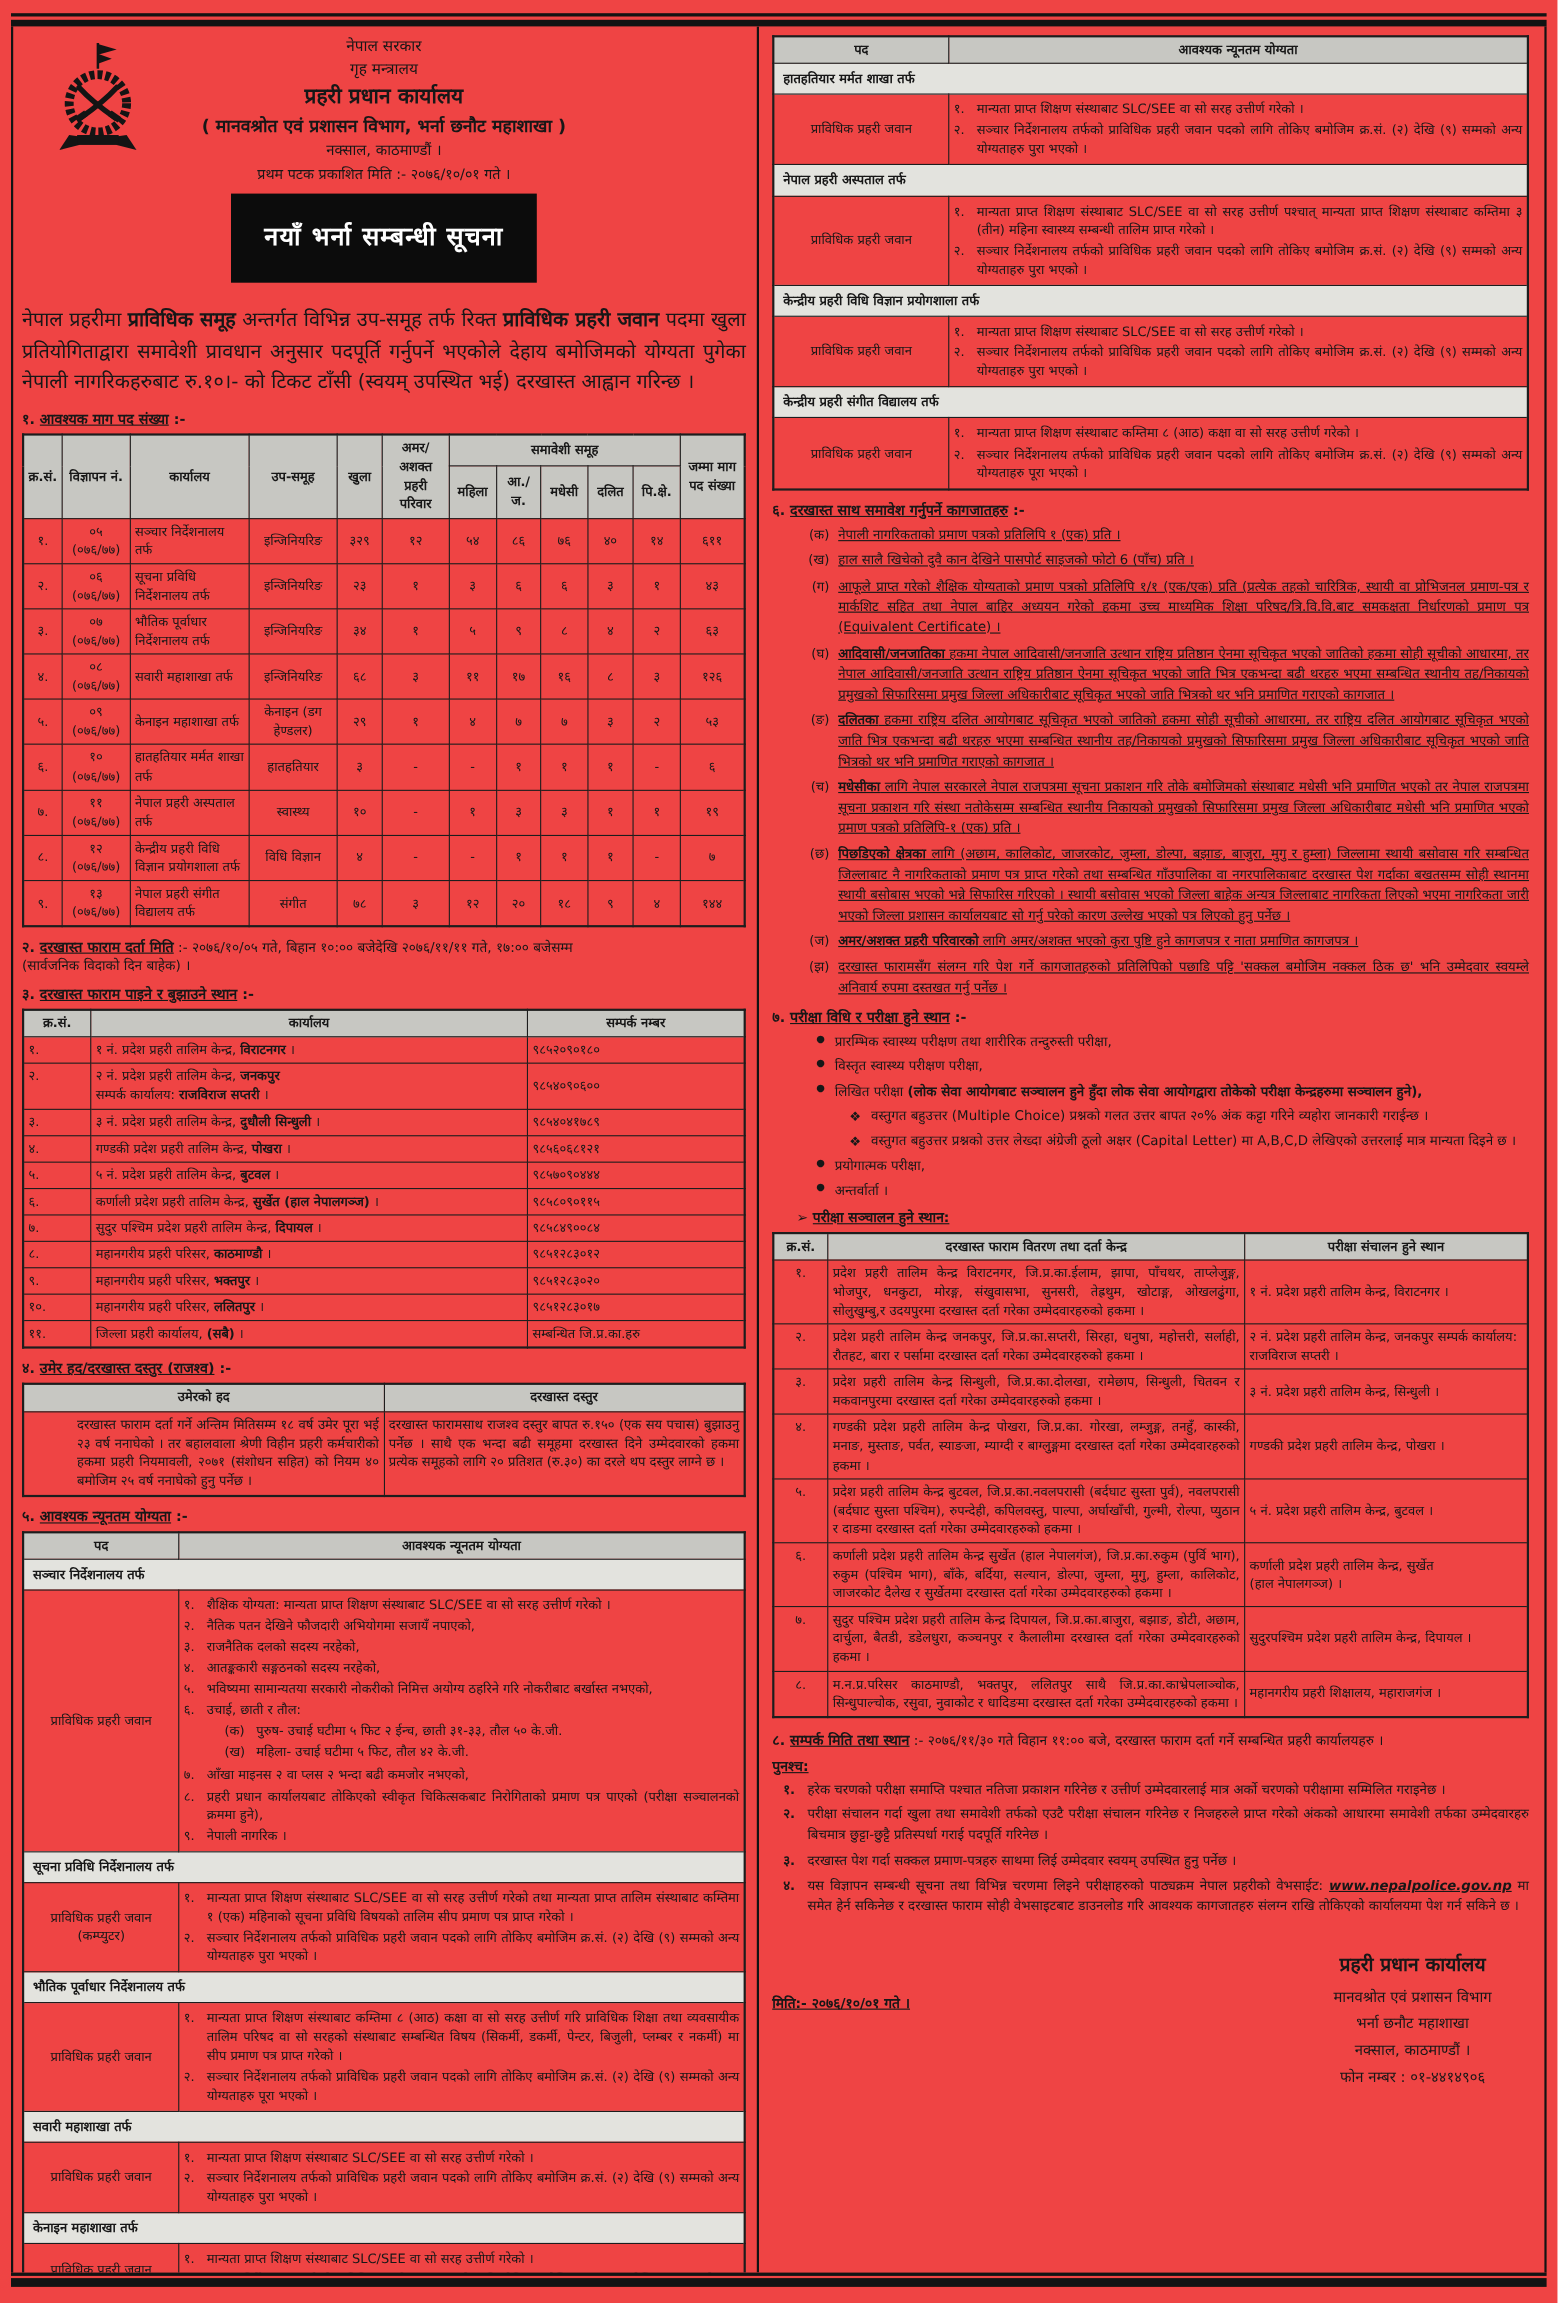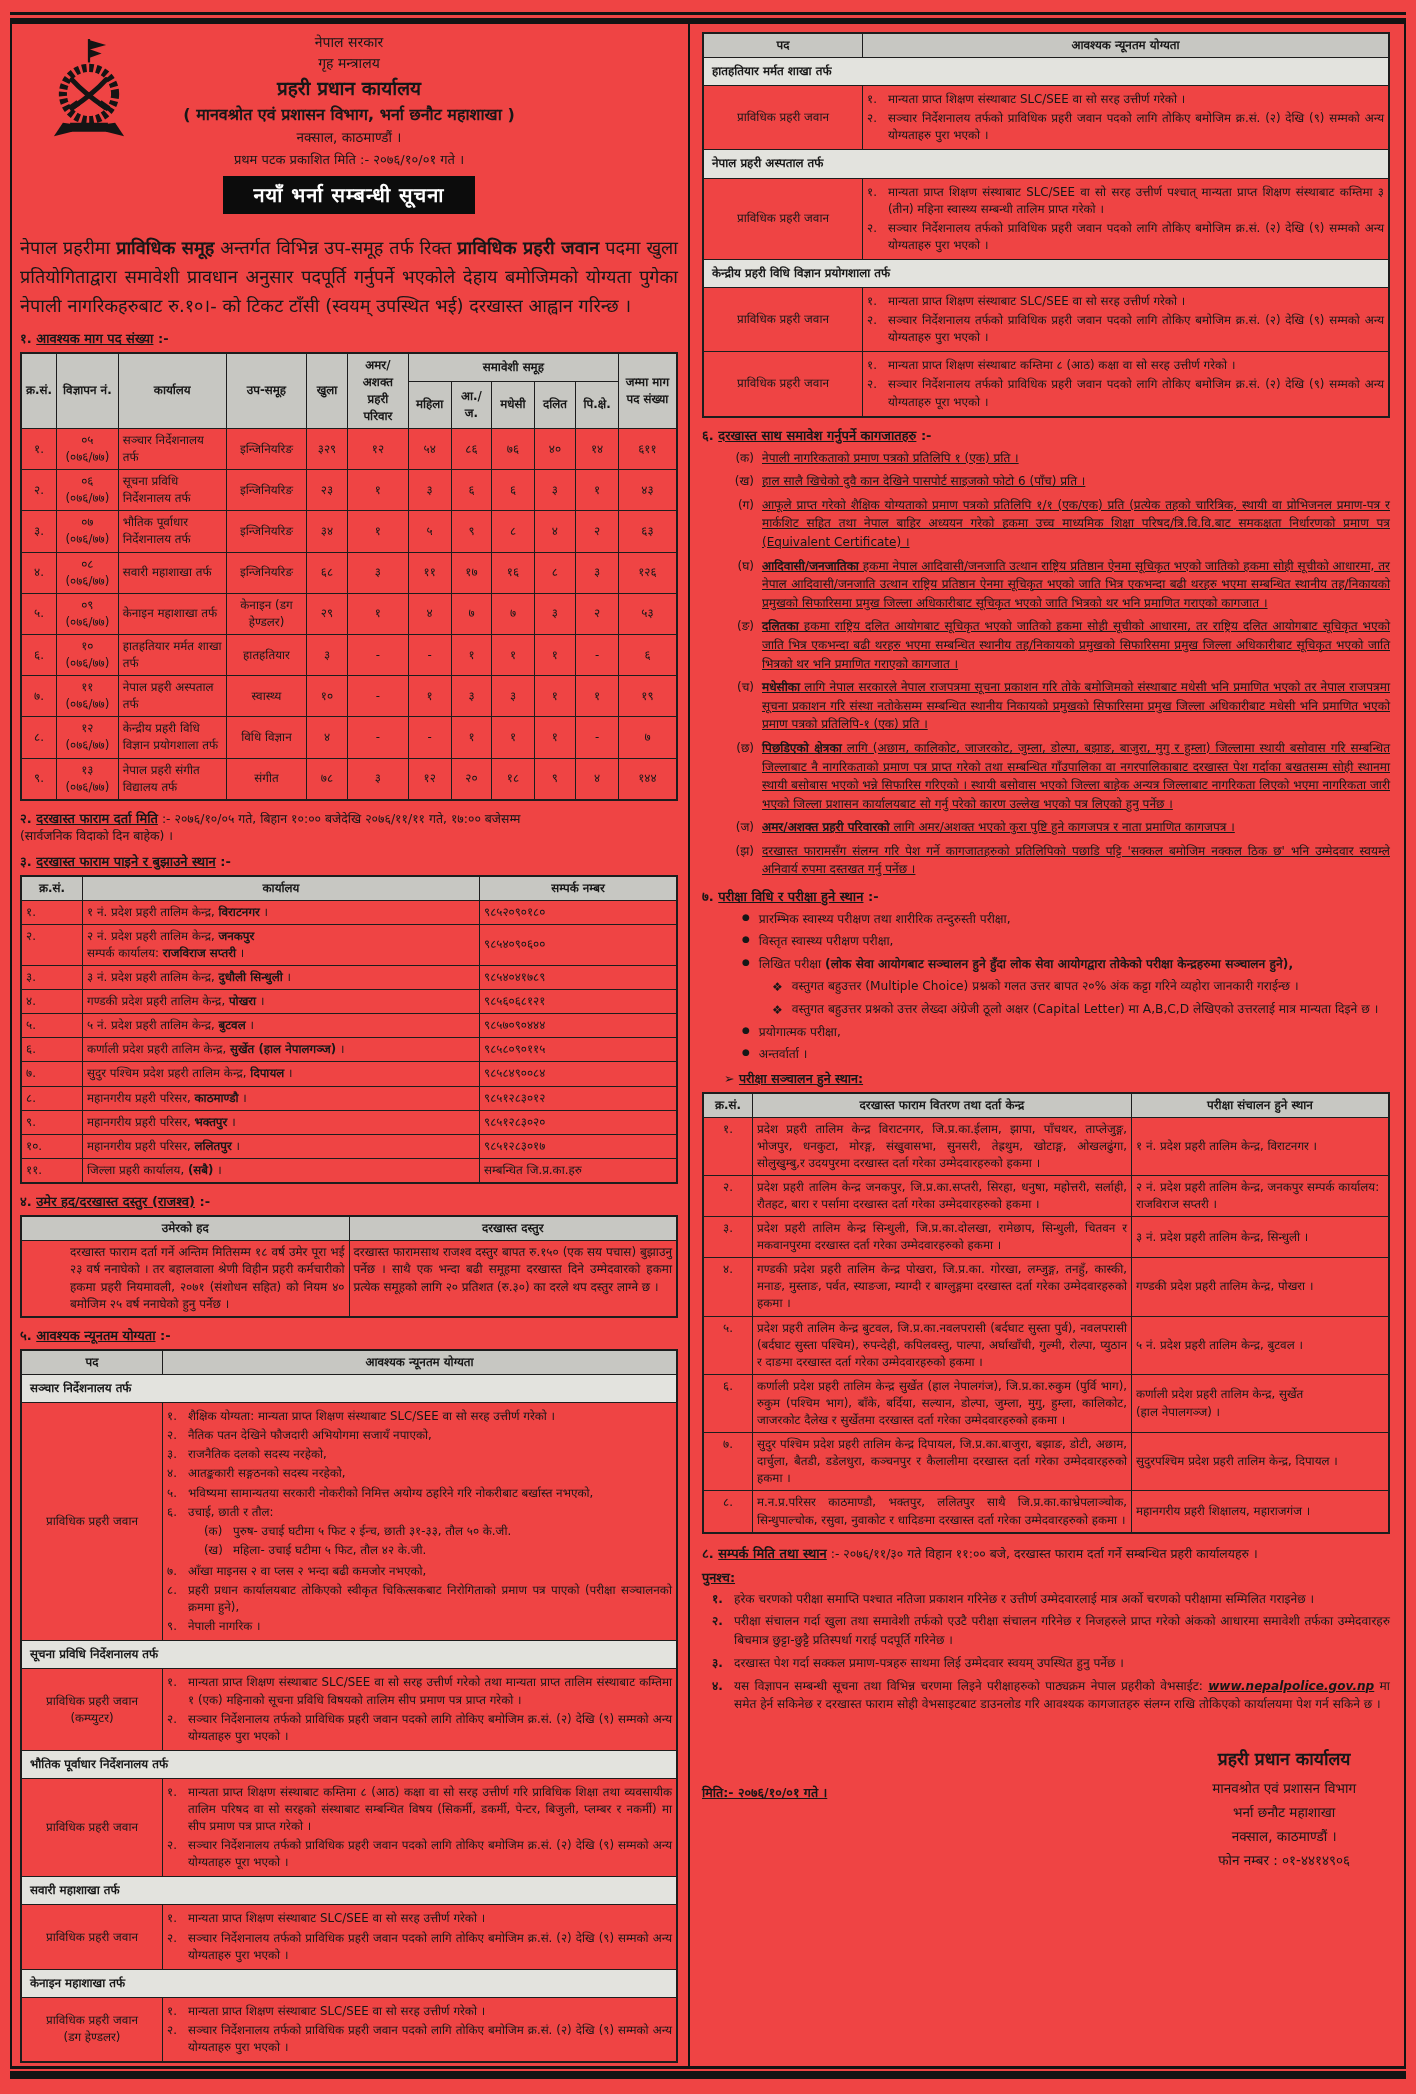--- a/index.html
+++ b/index.html
@@ -15,21 +15,21 @@
   .rule-d{height:8px;background:#131313;margin-top:2px;}
 
   
   .hdr{position:relative;text-align:center;line-height:1.5;}
   .emblem{position:absolute;left:24px;top:4px;width:90px;height:106px;}
   .h-govt,.h-min{font-size:14px;}
   .h-office{font-size:19px;font-weight:bold;}
   .h-dept{font-size:16px;font-weight:bold;}
   .h-addr{font-size:13.5px;}
   .h-pub{font-size:13px;margin-top:3px;}
-  .title-bar{display:inline-block;background:#0c0c0c;color:#ffffff;font-weight:bold;font-size:20px;padding:4px 30px;margin-top:7px;letter-spacing:1px;}
+  .title-bar{display:inline-block;background:#0c0c0c;color:#ffffff;font-weight:bold;font-size:23px;padding:23px 30px;margin-top:7px;letter-spacing:1px;}
 
   .intro{font-size:18px;line-height:1.6;text-align:justify;margin:20px 0 6px;}
 
   .sec{font-weight:bold;font-size:13px;margin:8px 0 5px;}
   .sec .sec-t{text-decoration:underline;}
   .plain-run{font-weight:normal;font-size:12.4px;}
 
   table.tbl{border-collapse:collapse;width:100%;border:2px solid #1d1d1d;font-size:11.8px;}
   table.tbl th,table.tbl td{border:1px solid #1d1d1d;padding:3px 4px;text-align:center;vertical-align:middle;line-height:1.45;}
   table.tbl thead th{background:#c7c7c2;font-weight:bold;}
@@ -733,20 +733,23 @@
                     </div>
 
                     <div class="qi">
                       <span class="qn">२.</span>
                       <span class="qt">सञ्चार निर्देशनालय तर्फको प्राविधिक प्रहरी जवान पदको लागि तोकिए बमोजिम क्र.सं. (२) देखि (९) सम्मको अन्य योग्यताहरु पुरा भएको ।</span>
                     </div>
                   </div>
               </td>
             </tr>
 
+            <tr class="grp">
+              <td colspan="2">केन्द्रीय प्रहरी संगीत विद्यालय तर्फ</td>
+            </tr>
             <tr>
               <td>
                 <div>प्राविधिक प्रहरी जवान</div>
               </td>
               <td>
                 <div>
 
                     <div class="qi">
                       <span class="qn">१.</span>
                       <span class="qt">मान्यता प्राप्त शिक्षण संस्थाबाट कम्तिमा ८ (आठ) कक्षा वा सो सरह उत्तीर्ण गरेको ।</span>

